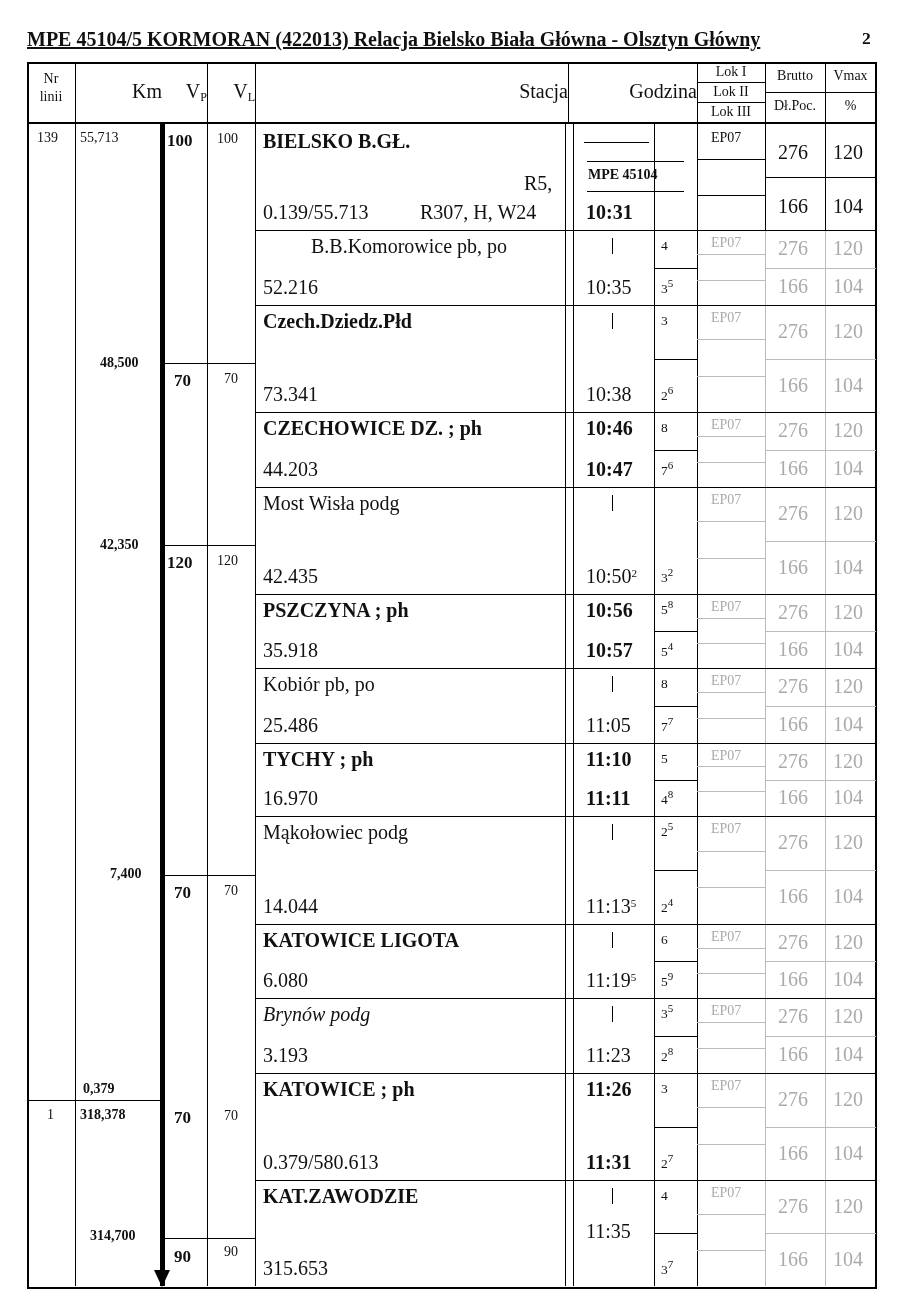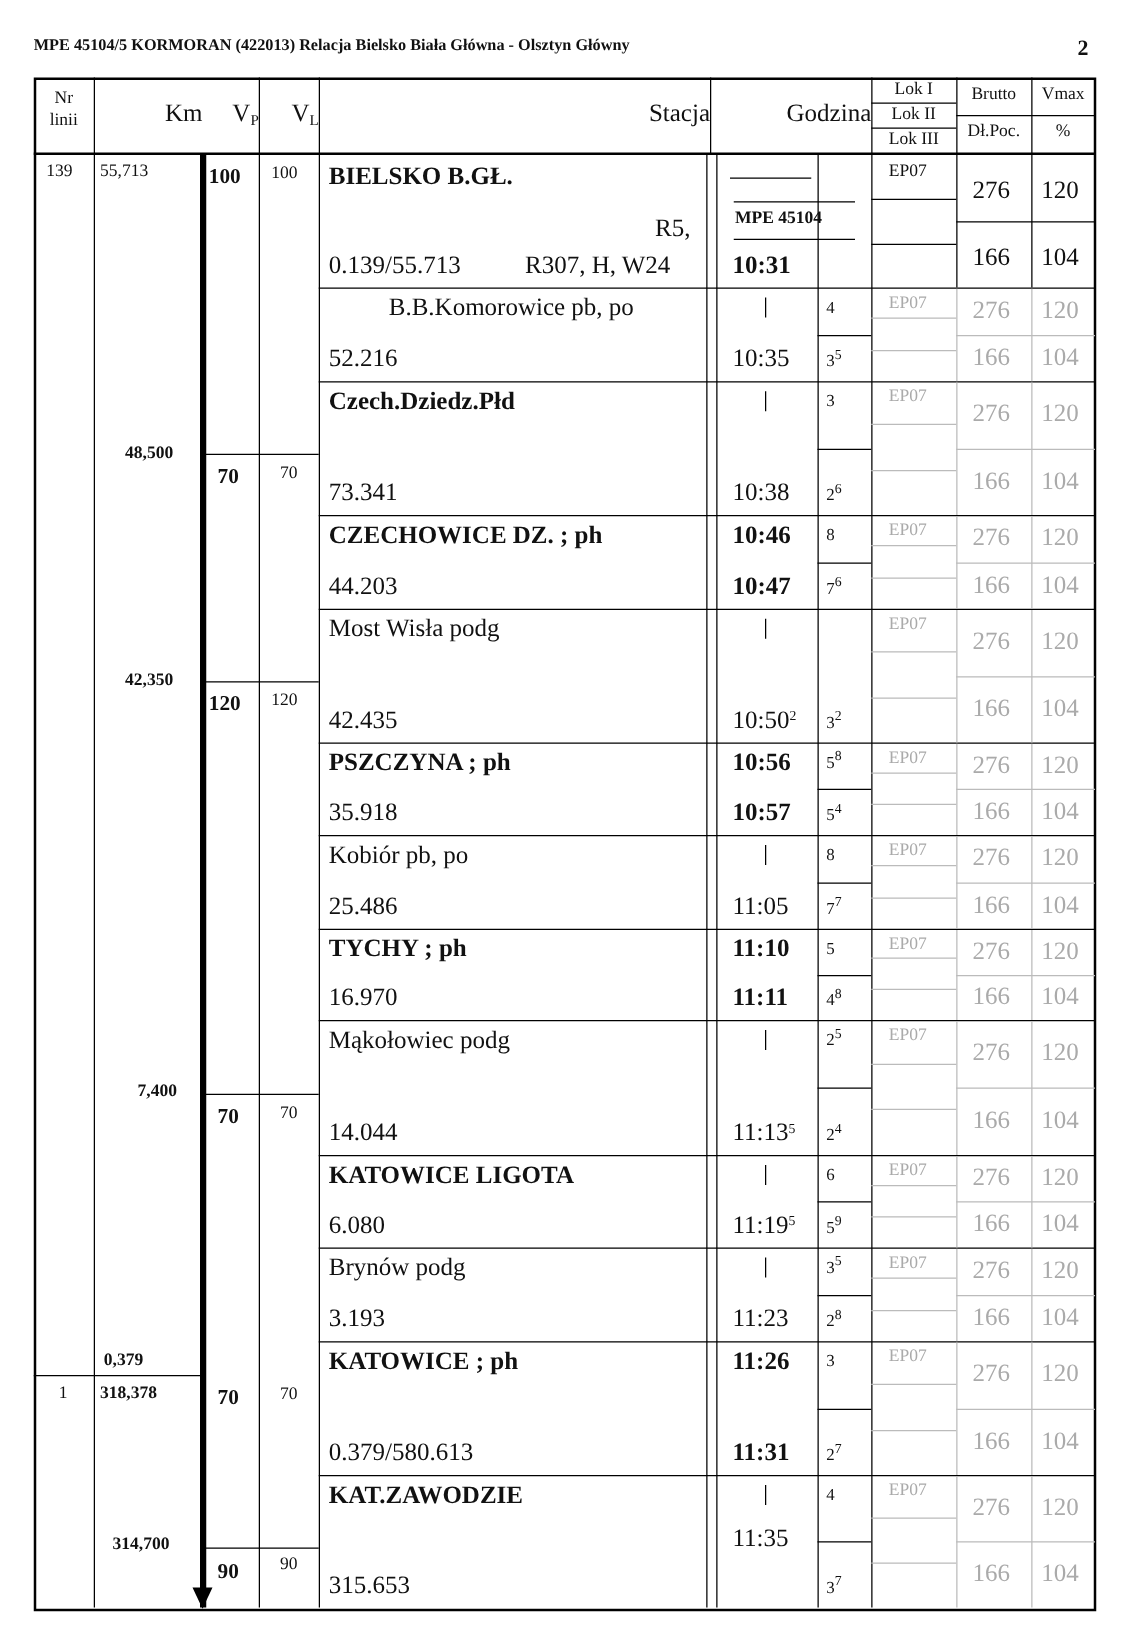--- a/index.html
+++ b/index.html
@@ -1,18 +1,18 @@
 <!DOCTYPE html>
 <html><head>
 <meta charset="utf-8">
 <style>
   html,body{margin:0;padding:0;background:#fff;}
   body{width:903px;height:1309px;position:relative;overflow:hidden;font-family:"Liberation Serif","DejaVu Serif",serif;color:#111;}
   .abs{position:absolute;}
-  .title{left:27px;top:28px;font-size:13px;font-weight:bold;white-space:nowrap;}
+  .title{left:27px;top:28px;font-size:20px;font-weight:bold;white-space:nowrap;text-decoration:underline;}
   .pageno{left:862px;top:28px;font-size:17.5px;font-weight:bold;}
   .frame{left:27px;top:62px;width:846px;height:1223px;border:2px solid #000;box-sizing:content-box;}
   .vl{position:absolute;width:1px;background:#000;}
   .hl{position:absolute;height:1px;background:#000;}
   .hl2{position:absolute;height:2px;background:#000;}
   .gl{position:absolute;height:1px;background:#bbb;}
   .gv{position:absolute;width:1px;background:#bbb;}
   .hdr{position:absolute;text-align:right;font-size:20px;}
   .hs{position:absolute;text-align:center;font-size:14px;}
   .c{position:absolute;white-space:nowrap;}
@@ -295,21 +295,21 @@
       <div class="gl" style="left:697px;top:973px;width:68px;"></div>
       <div class="gv" style="left:765px;top:925px;height:73px;"></div>
       <div class="gv" style="left:825px;top:925px;height:73px;"></div>
       <div class="gl" style="left:765px;top:961px;width:111px;"></div>
       <div class="c st grey" style="left:778px;top:931px;">276</div>
       <div class="c st grey" style="left:833px;top:931px;">120</div>
       <div class="c st grey" style="left:778px;top:968px;">166</div>
       <div class="c st grey" style="left:833px;top:968px;">104</div>
     </div>
     <div class="" style="position:absolute;left:0;top:0;">
-      <div class="c st" style="left:263px;top:1003px;">Brynów podg</div>
+      <div class="c st" style="left:263px;top:1003px;font-style:italic;">Brynów podg</div>
       <div class="c st" style="left:263px;top:1044px;">3.193</div>
       <div class="" style="position:absolute;left:612px;top:1006px;width:1px;height:16px;background:#000;"></div>
       <div class="c tm" style="left:586px;top:1044px;"><span>11:23</span></div>
       <div class="hl" style="left:654px;top:1036px;width:43px;"></div>
       <div class="c num" style="left:661px;top:1006px;"><span>3</span><sup>5</sup></div>
       <div class="c num" style="left:661px;top:1049px;"><span>2</span><sup>8</sup></div>
       <div class="c sm grey" style="left:711px;top:1003px;">EP07</div>
       <div class="gl" style="left:697px;top:1022px;width:68px;"></div>
       <div class="gl" style="left:697px;top:1048px;width:68px;"></div>
       <div class="gv" style="left:765px;top:999px;height:74px;"></div>

